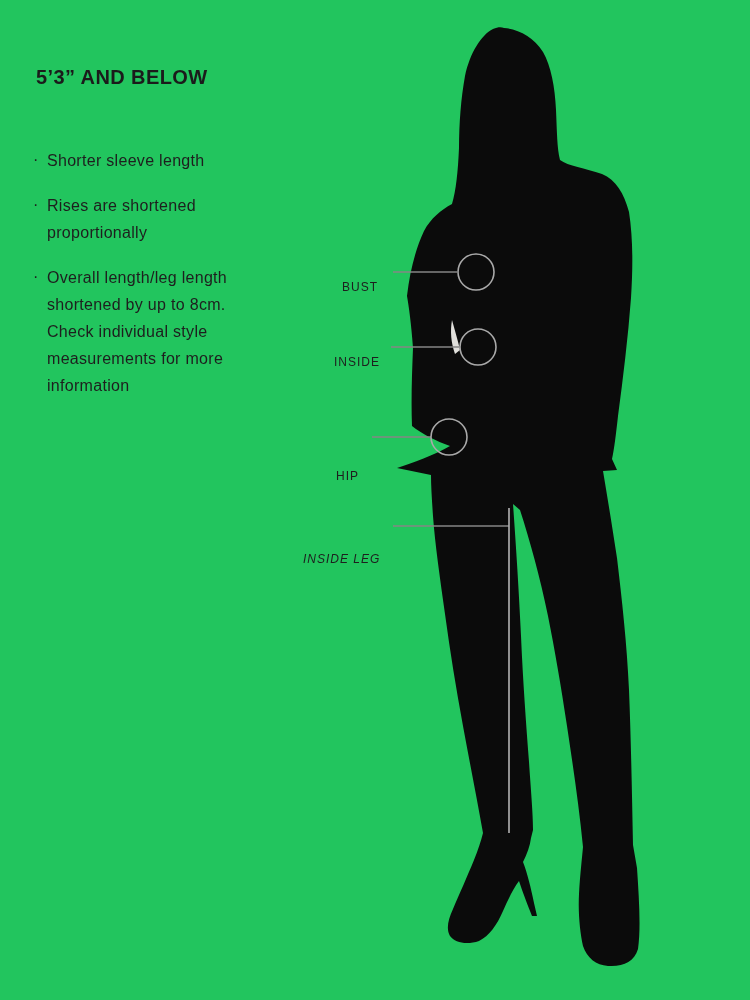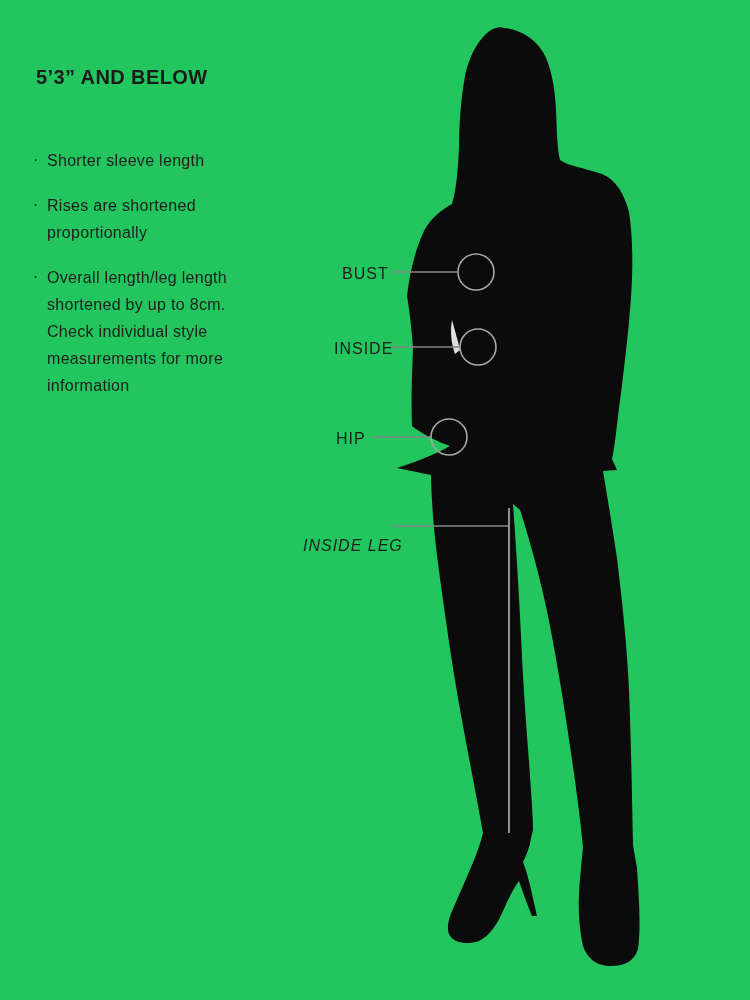--- a/index.html
+++ b/index.html
@@ -34,28 +34,29 @@
     content: "\00B7";
     position: absolute;
     left: 0;
     top: -1px;
     font-size: 16px;
     color: #1e1e1e;
   }
   .bullet-text { white-space: pre-line; }
   .measure-label {
     position: absolute;
-    font-size: 16px;
+    font-size: 12px;
     letter-spacing: 1px;
     color: #1e1e1e;
     white-space: nowrap;
+    margin-top: 15px;
   }
   .label-bust   { left: 342px; top: 265px; }
   .label-waist  { left: 334px; top: 340px; }
-  .label-hip    { left: 336px; top: 430px; }
+  .label-hip    { left: 336px; top: 454px; }
   .label-inside { left: 303px; top: 537px; font-style: italic; }
 </style>
 </head>
 <body>
 
 <div class="canvas">
 
   <svg class="diagram-svg" viewBox="0 0 750 1000" xmlns="http://www.w3.org/2000/svg">
 
     <path d="M 504 28

